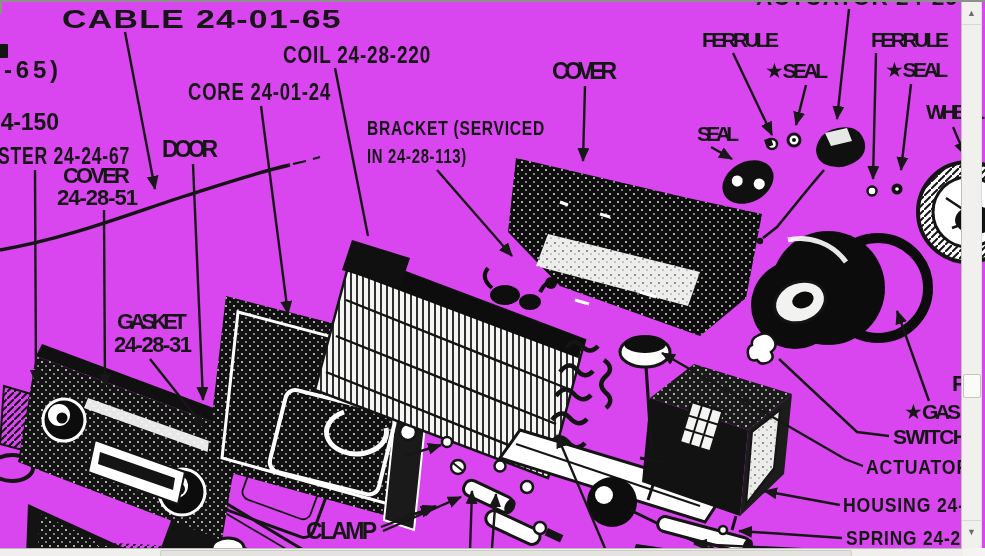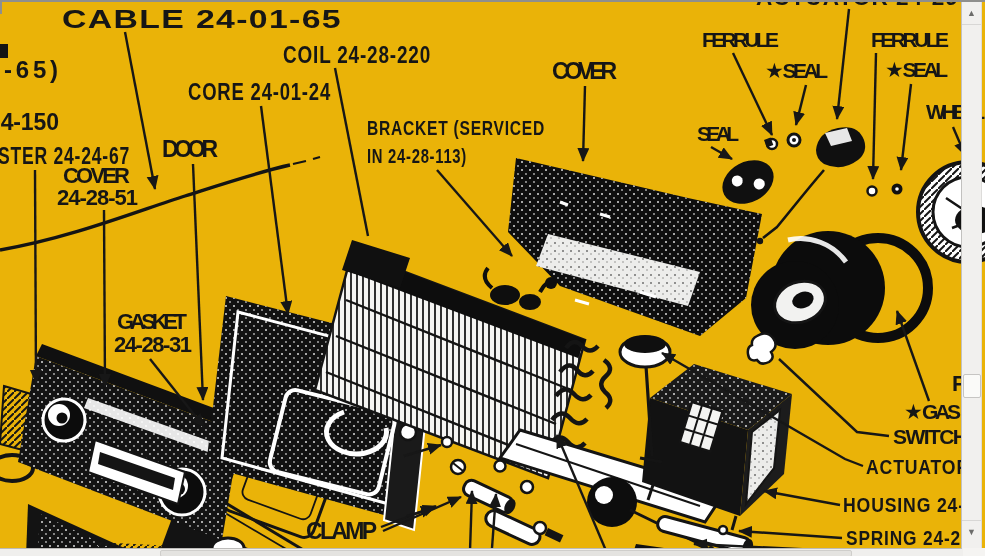--- a/index.html
+++ b/index.html
@@ -1,16 +1,16 @@
 <!DOCTYPE html>
 <html><head>
 <meta charset="utf-8">
 <style>
   html,body{margin:0;padding:0;}
-  #stage{position:relative;width:985px;height:556px;background:#eab308;overflow:hidden;
+  #stage{position:relative;width:985px;height:556px;background:#d946ef;overflow:hidden;
          font-family:"Liberation Sans","DejaVu Sans",sans-serif;}
   #art{position:absolute;left:0;top:0;}
   .lbl{font-weight:700;fill:#161616;letter-spacing:1px;}
   .ldr{stroke:#171717;stroke-width:2.4;fill:none;}
   
   #topborder{position:absolute;left:0;top:0;width:985px;height:2px;background:#8f8f8d;z-index:5;}
   #leftborder{position:absolute;left:0;top:0;width:2px;height:14px;background:#8f8f8d;z-index:5;}
   #vscroll{position:absolute;top:2px;right:3px;width:19px;height:547px;background:#f1f0ee;
            border-left:1px solid #c2c1bf;border-right:1px solid #dddcda;z-index:4;}
   #vscroll .btn{position:absolute;left:0;width:19px;height:22px;color:#6c6c6a;font-size:9px;

